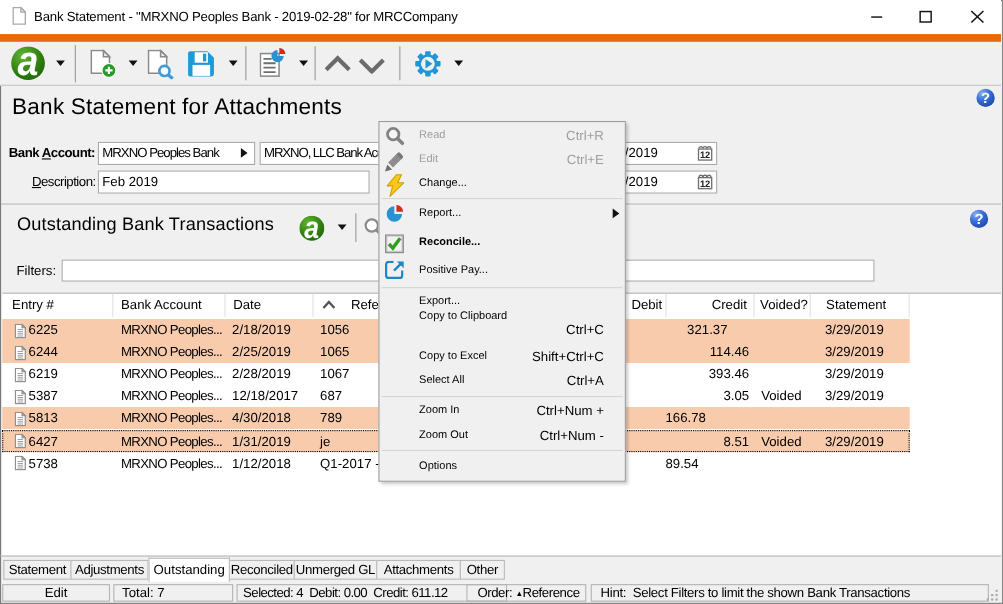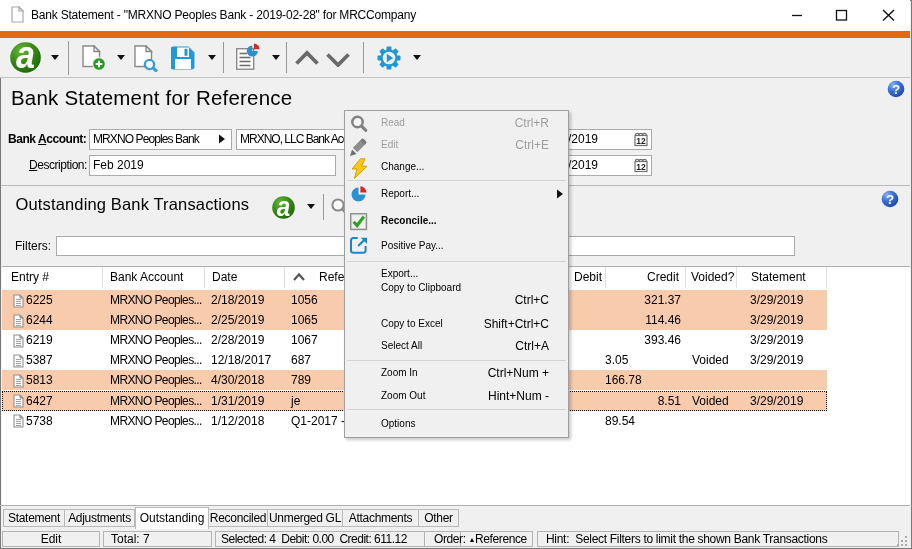--- a/index.html
+++ b/index.html
@@ -101,21 +101,21 @@
  <rect x="9.5" y="0.5" width="5" height="23" rx="1"></rect>
  <rect x="0.5" y="9.5" width="23" height="5" rx="1"></rect>
  <rect x="9.5" y="0.5" width="5" height="23" rx="1" transform="rotate(45 12 12)"></rect>
  <rect x="9.5" y="0.5" width="5" height="23" rx="1" transform="rotate(-45 12 12)"></rect>
  <circle cx="12" cy="12" r="8.6"></circle>
     </g>
  <circle cx="12" cy="12" r="6.3" fill="#f0f0f0"></circle>
  <path d="M9.8 7.8 L16.1 12 L9.8 16.2 z" fill="#2196d6"></path>
 </svg>
 <div class="drop" style="left:413px;top:55px"></div>
-<div id="heading">Bank Statement for Reference</div>
+<div id="heading">Bank Statement for Attachments</div>
 <svg class="abs" style="left:887px;top:80px" width="18" height="18">
  <defs>
       <radialGradient id="hq" cx="32%" cy="25%" r="85%">
   <stop offset="0%" stop-color="#86b2f0"></stop>
         <stop offset="45%" stop-color="#3a6fd8"></stop>
         <stop offset="100%" stop-color="#1c44a4"></stop>
  </radialGradient>
     </defs>
  <circle cx="9" cy="9" r="8.3" fill="url(#hq)"></circle>
  <text x="9" y="13.6" font-size="13.5" font-weight="bold" fill="#fff" text-anchor="middle" font-family="Liberation Sans">?</text>
@@ -197,21 +197,21 @@
         <line x1="3" y1="5.5" x2="8" y2="5.5"></line>
         <line x1="3" y1="7.5" x2="8" y2="7.5"></line>
         <line x1="3" y1="9.5" x2="8" y2="9.5"></line>
         <line x1="3" y1="11.5" x2="8" y2="11.5"></line>
       </g>
     </svg>
     <span class="cell" style="left:24px">6225</span>
     <span class="cell" style="left:108px;letter-spacing:-0.6px">MRXNO Peoples...</span>
     <span class="cell" style="left:209px">2/18/2019</span>
     <span class="cell" style="left:289px">1056</span>
-    <span class="cell" style="left:603px;width:76px;text-align:right">321.37</span>
+    <span class="cell" style="left:603px;width:76px;text-align:center">321.37</span>
     <span class="cell" style="left:748px">3/29/2019</span>
   </div>
 <div class="row sel" style="top:310.1px">
     <svg class="abs" style="left:11px;top:3.5px" width="11" height="14">
       <path d="M1 1 h6 l3 3 v9 h-9 z" fill="#fdfdfd" stroke="#909090" stroke-width="1.1"></path>
       <path d="M7 1 l3 3 h-3 z" fill="#b0b0b0" stroke="#909090" stroke-width="1"></path>
       <g stroke="#a2a2a2" stroke-width="1">
         <line x1="3" y1="5.5" x2="8" y2="5.5"></line>
         <line x1="3" y1="7.5" x2="8" y2="7.5"></line>
         <line x1="3" y1="9.5" x2="8" y2="9.5"></line>
@@ -251,21 +251,21 @@
         <line x1="3" y1="5.5" x2="8" y2="5.5"></line>
         <line x1="3" y1="7.5" x2="8" y2="7.5"></line>
         <line x1="3" y1="9.5" x2="8" y2="9.5"></line>
         <line x1="3" y1="11.5" x2="8" y2="11.5"></line>
       </g>
     </svg>
     <span class="cell" style="left:24px">5387</span>
     <span class="cell" style="left:108px;letter-spacing:-0.6px">MRXNO Peoples...</span>
     <span class="cell" style="left:209px">12/18/2017</span>
     <span class="cell" style="left:289px">687</span>
-    <span class="cell" style="left:603px;width:76px;">3.05</span>
+    <span class="cell" style="left:603px;width:76px;text-align:right">3.05</span>
     <span class="cell" style="left:690px">Voided</span>
     <span class="cell" style="left:748px">3/29/2019</span>
   </div>
 <div class="row sel" style="top:370.4px">
     <svg class="abs" style="left:11px;top:3.5px" width="11" height="14">
       <path d="M1 1 h6 l3 3 v9 h-9 z" fill="#fdfdfd" stroke="#909090" stroke-width="1.1"></path>
       <path d="M7 1 l3 3 h-3 z" fill="#b0b0b0" stroke="#909090" stroke-width="1"></path>
       <g stroke="#a2a2a2" stroke-width="1">
         <line x1="3" y1="5.5" x2="8" y2="5.5"></line>
         <line x1="3" y1="7.5" x2="8" y2="7.5"></line>
@@ -383,16 +383,16 @@
 <div class="mi" style="top:171px">Copy to Clipboard</div>
     <div class="msc" style="top:183px">Ctrl+C</div>
 <div class="mi" style="top:207px">Copy to Excel</div>
     <div class="msc" style="top:207px">Shift+Ctrl+C</div>
 <div class="mi" style="top:228.5px">Select All</div>
     <div class="msc" style="top:228.5px">Ctrl+A</div>
 <div class="msep" style="top:249px"></div>
 <div class="mi" style="top:256px">Zoom In</div>
     <div class="msc" style="top:256px">Ctrl+Num +</div>
 <div class="mi" style="top:278.5px">Zoom Out</div>
-    <div class="msc" style="top:278.5px">Hint+Num -</div>
+    <div class="msc" style="top:278.5px">Ctrl+Num -</div>
 <div class="msep" style="top:298px"></div>
 <div class="mi" style="top:306.5px">Options</div>
 </div>
 
 </body></html>

